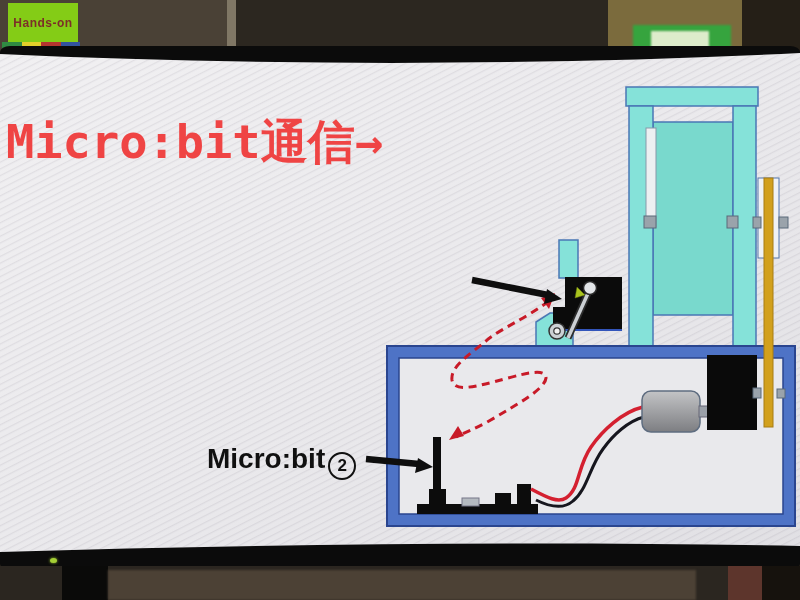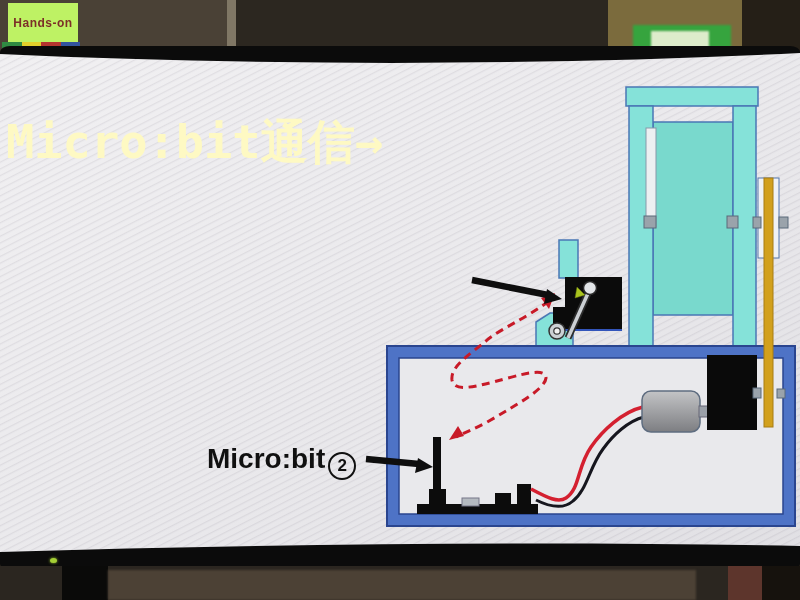--- a/index.html
+++ b/index.html
@@ -7,41 +7,41 @@
          background:#332c22;font-family:"Liberation Sans","DejaVu Sans",sans-serif;}
   .abs{position:absolute;}
 
   
   .bg-top{left:0;top:0;width:800px;height:52px;background:#2f2a21;}
   .wall-left{left:0;top:0;width:240px;height:52px;background:#4a4136;}
   .wall-strip{left:227px;top:0;width:9px;height:50px;background:#8d8472;opacity:.8;}
   .wall-mid{left:236px;top:0;width:372px;height:52px;background:#2c2720;}
   .wall-tan{left:608px;top:0;width:134px;height:52px;background:#7b6b3d;}
   .wall-right{left:742px;top:0;width:58px;height:52px;background:#251f17;filter:blur(0.5px);}
-  .hands-on-sign{left:8px;top:3px;width:70px;height:40px;background:#bef264;
+  .hands-on-sign{left:8px;top:3px;width:70px;height:40px;background:#84cc16;
       display:flex;align-items:center;justify-content:center;filter:blur(.4px);}
   .hands-on-sign span{color:#7c2f28;font-weight:bold;font-size:12px;letter-spacing:.5px;}
   .logo-strip{left:2px;top:42px;width:78px;height:12px;display:flex;filter:blur(.6px);}
   .logo-strip i{flex:1;}
   .exit-sign{left:633px;top:25px;width:98px;height:27px;background:#36a43e;filter:blur(1.2px);}
   .exit-inner{left:651px;top:31px;width:58px;height:19px;background:#ddeccb;filter:blur(1.2px);}
 
   
   .monitor{left:0;top:46px;width:800px;height:524px;background:#0b0b0b;border-radius:10px/6px;}
   .led{left:50px;top:558px;width:7px;height:5px;background:#a4cf35;border-radius:50%;box-shadow:0 0 3px #a4cf35;}
 
   
   .bg-bottom{left:0;top:566px;width:800px;height:34px;background:#2b2620;}
   .stand-left{left:62px;top:0;width:46px;height:34px;background:#0a0a09;}
   .floor-mid{left:108px;top:4px;width:588px;height:30px;background:#4c4135;filter:blur(1px);}
   .stand-right{left:728px;top:0;width:34px;height:34px;background:#5d352c;}
   .wall-dark-right{left:762px;top:0;width:38px;height:34px;background:#16120d;}
 
   
-  .slide-title{left:6px;top:114px;color:#fef9c3;
+  .slide-title{left:6px;top:114px;color:#ef4444;
       font-family:"DejaVu Sans Mono","Liberation Mono",monospace;font-weight:bold;line-height:1.18;}
   .slide-title .t1{font-size:47px;}
   .slide-title .t2{font-size:50px;letter-spacing:3px;}
   .mb-label{color:#101010;font-weight:bold;font-size:28px;white-space:nowrap;
       font-family:"Liberation Sans","DejaVu Sans",sans-serif;}
   .mb-label .circ{display:inline-flex;width:24px;height:24px;border:2.5px solid #101010;
       border-radius:50%;align-items:center;justify-content:center;font-size:17px;
       margin-left:3px;vertical-align:-3px;}
   .lbl1{left:393px;top:249px;}
   .lbl2{left:195px;top:443px;margin-left:12px;}

